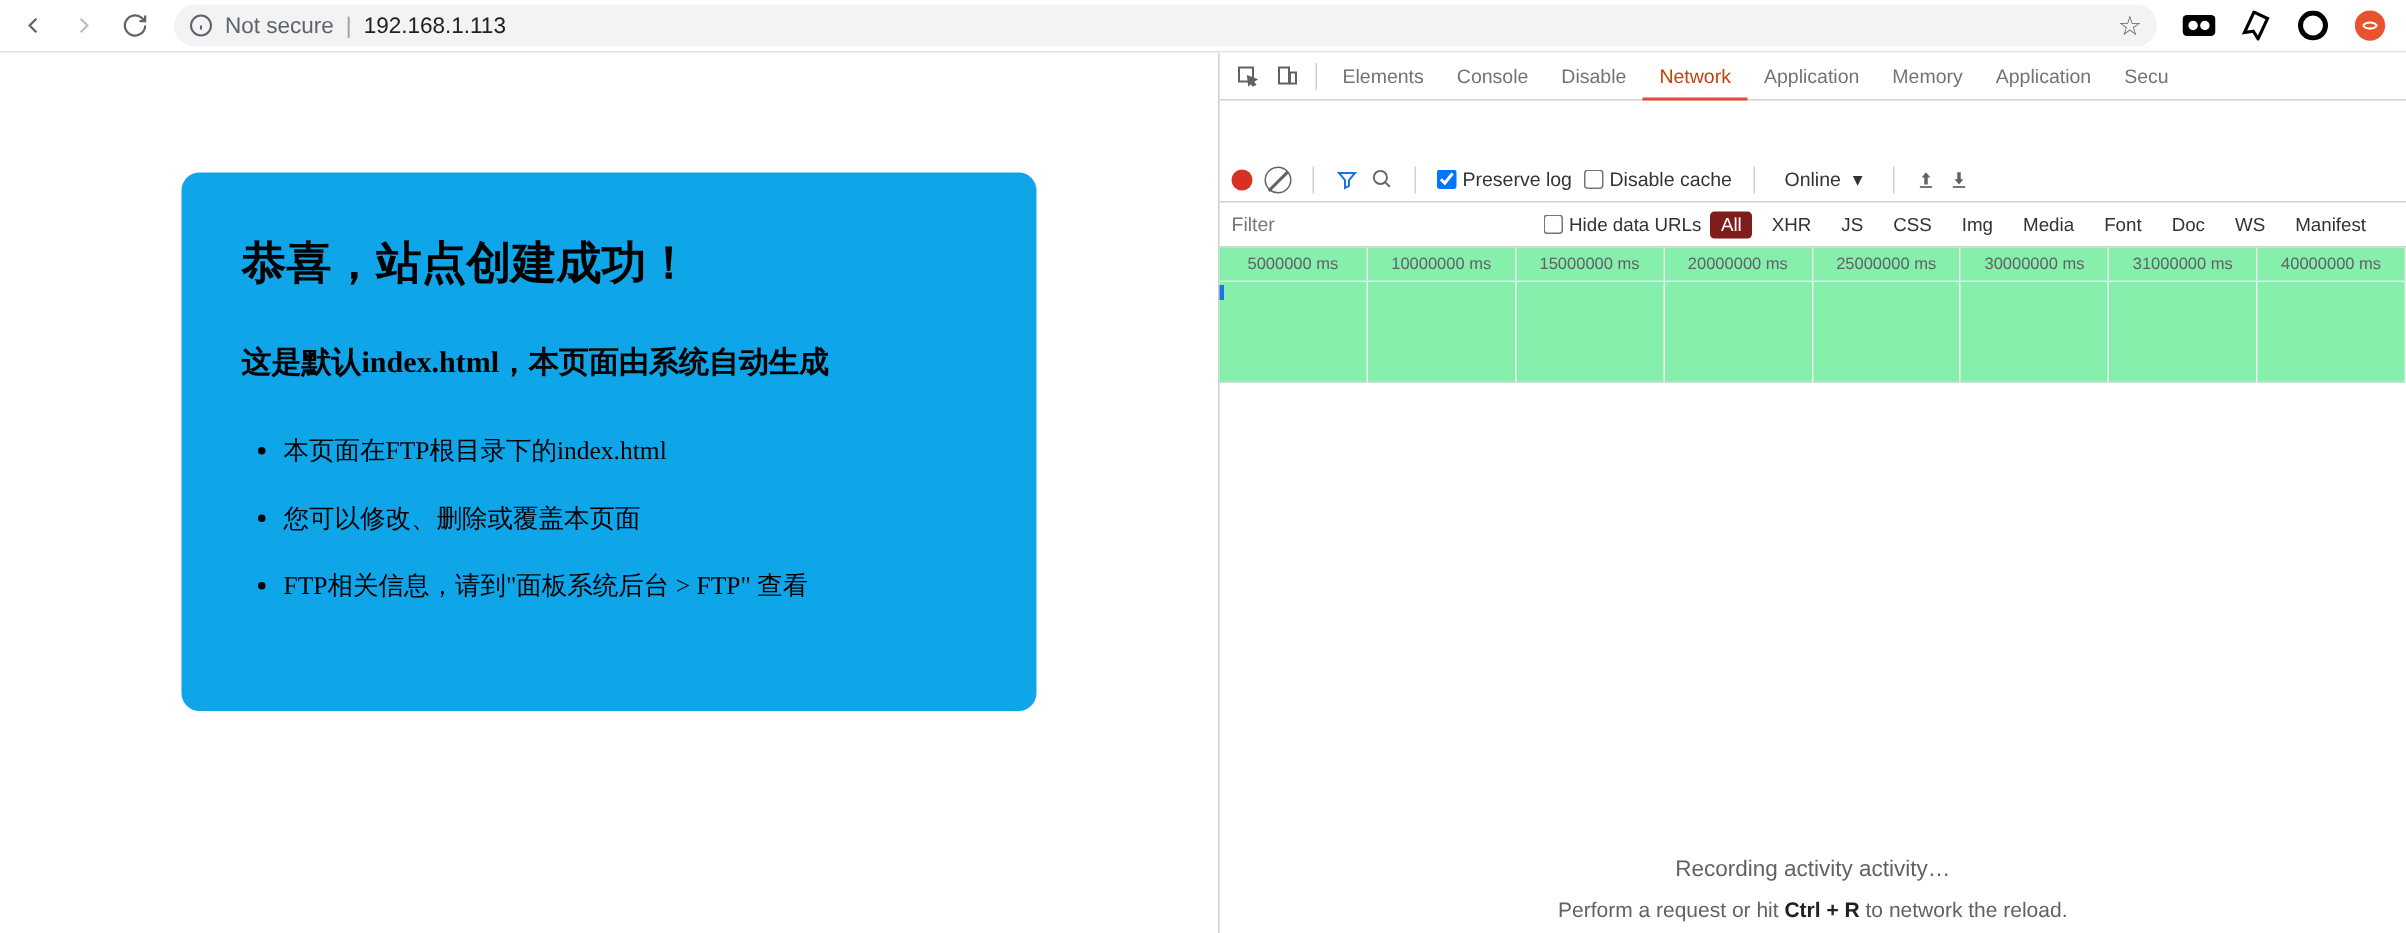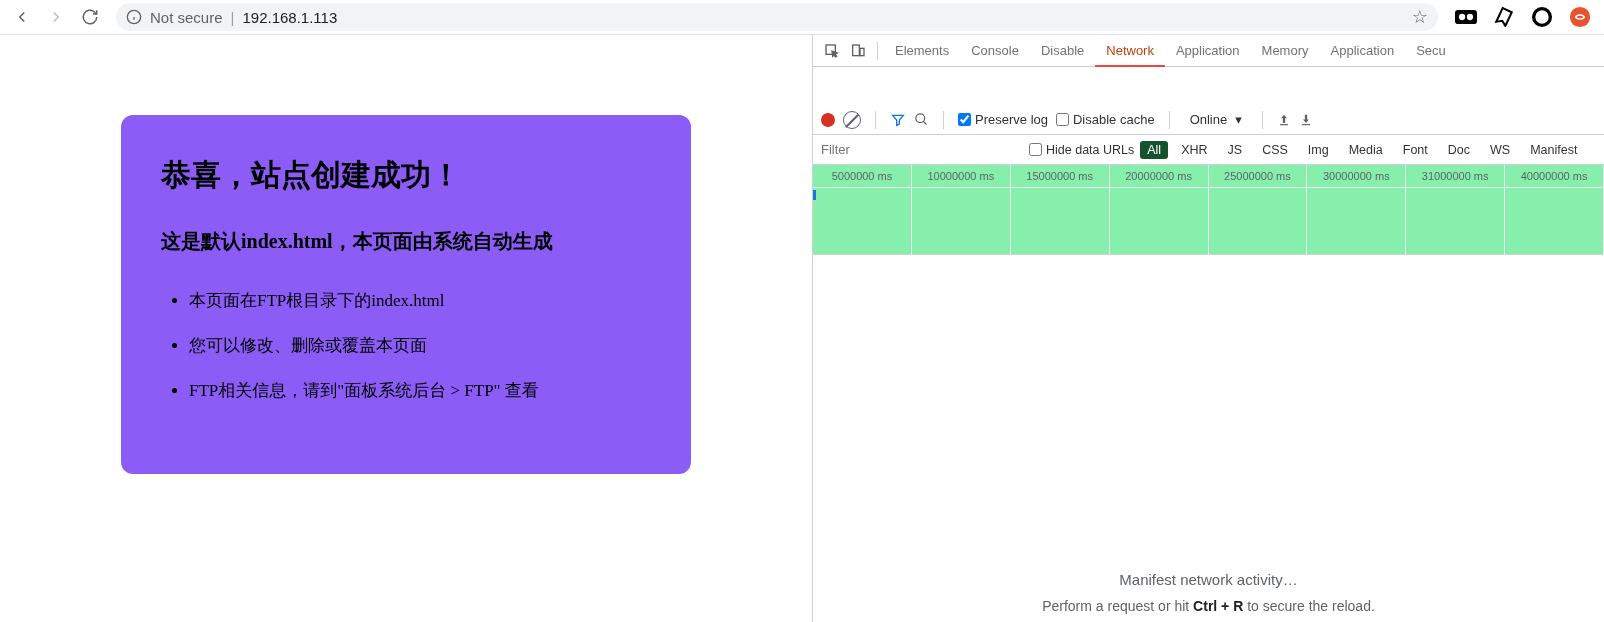--- a/index.html
+++ b/index.html
@@ -14,21 +14,21 @@
 .addr-bar .pipe { color: #9e9e9e; }
 .addr-bar .url { color: #202124; }
 .ext-icon { width: 24px; height: 24px; display: flex; align-items: center; justify-content: center; margin: 0 4px; cursor: pointer; }
 
 
 .split { display: flex; height: calc(622px - 35px); }
 .page-side { width: 812px; padding: 80px 0 0 0; display: flex; justify-content: center; align-items: flex-start; }
 .devtools { flex: 1; border-left: 1px solid #d0d0d0; display: flex; flex-direction: column; background: #fff; font-size: 12px; color: #333; }
 
 
-.card { width: 570px; background: #8b5cf6; border-radius: 12px; padding: 40px 40px 50px 40px; font-family: "SimSun", serif; color: #000; }
+.card { width: 570px; background: #0ea5e9; border-radius: 12px; padding: 40px 40px 50px 40px; font-family: "SimSun", serif; color: #000; }
 .card h1 { font-size: 30px; font-weight: bold; margin-bottom: 32px; }
 .card h2 { font-size: 20px; font-weight: bold; margin-bottom: 34px; }
 .card ul { list-style: disc; padding-left: 28px; }
 .card li { font-size: 17px; margin-bottom: 22px; }
 
 
 .dt-tabs { height: 32px; display: flex; align-items: center; border-bottom: 1px solid #d0d0d0; padding: 0 6px; gap: 0; }
 .dt-ic { width: 26px; height: 26px; display: flex; align-items: center; justify-content: center; cursor: pointer; color: #5f6368; }
 .dt-sep { width: 1px; height: 18px; background: #d0d0d0; margin: 0 6px; }
 .dt-tab { padding: 0 11px; height: 32px; line-height: 32px; font-size: 13px; color: #737373; cursor: pointer; }
@@ -41,21 +41,21 @@
 .clear-ic::after { content: ""; position: absolute; width: 18px; height: 1.5px; background: #5f6368; top: 50%; left: -1px; transform: rotate(-45deg); }
 .funnel { color: #1a73e8; }
 .cb { display: flex; align-items: center; gap: 4px; }
 .cb input { width: 13px; height: 13px; }
 .throttle { display: flex; align-items: center; gap: 8px; padding: 0 6px; cursor: pointer; }
 
 
 .dt-filter { height: 30px; display: flex; align-items: center; border-bottom: 1px solid #d0d0d0; font-size: 12.5px; color: #333; gap: 6px; }
 .filter-in { width: 210px; height: 22px; border: none; outline: none; padding: 0 8px; font-size: 13px; color: #888; background: transparent; }
 .pill { padding: 2px 7px; cursor: pointer; border-radius: 3px; }
-.pill.active { background: #14532d; color: #fff; }
+.pill.active { background: #7f1d1d; color: #fff; }
 
 
 .timeline { height: 90px; border-bottom: 1px solid #d0d0d0; position: relative; background: #86efac; }
 .tl-top { height: 22px; display: flex; align-items: center; font-size: 11px; color: #5f6368; }
 .tl-top span { flex: 1; text-align: center; border-right: 1px solid #e8e8e8; line-height: 22px; }
 .tl-body { height: 68px; position: relative; border-top: 1px solid #e8e8e8; }
 .tl-bar { position: absolute; left: 0; top: 2px; width: 3px; height: 10px; background: #1a73e8; }
 .tl-grid { position: absolute; inset: 0; display: flex; }
 .tl-grid div { flex: 1; border-right: 1px solid #f0f0f0; }
 
@@ -252,19 +252,19 @@
             <div></div>
             <div></div>
             <div></div>
             <div></div>
           </div>
         <div class="tl-bar"></div>
       </div>
     </div>
 
     <div class="dt-body">
-      <div class="title">Manifest network activity…</div>
+      <div class="title">Recording activity activity…</div>
       <div class="hint">
-        <span>Perform a request or hit </span><b>Ctrl + R</b><span> to secure the reload.</span>
+        <span>Perform a request or hit </span><b>Ctrl + R</b><span> to network the reload.</span>
       </div>
     </div>
   </div>
 </div>
 
 </body></html>

